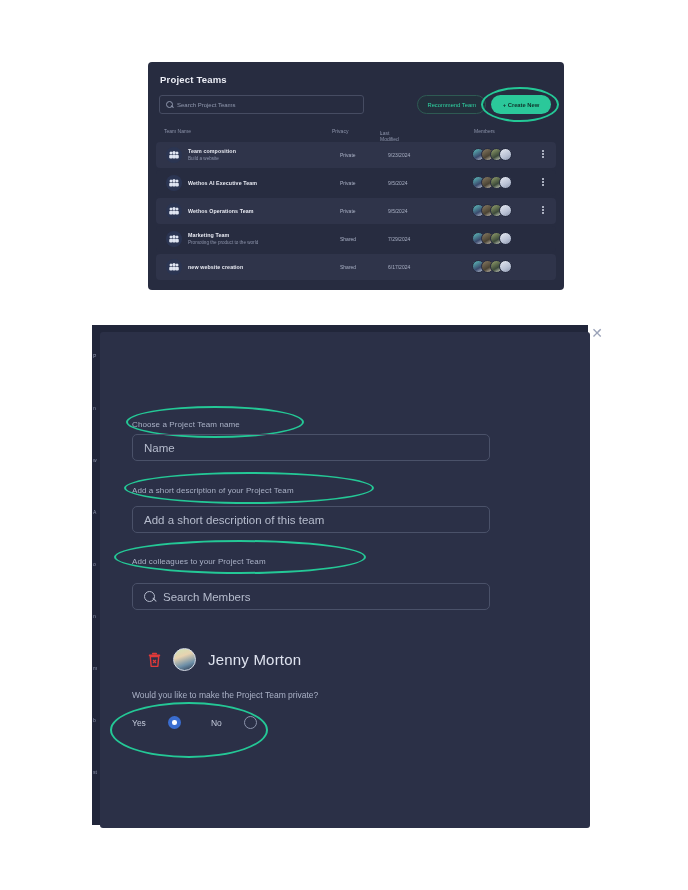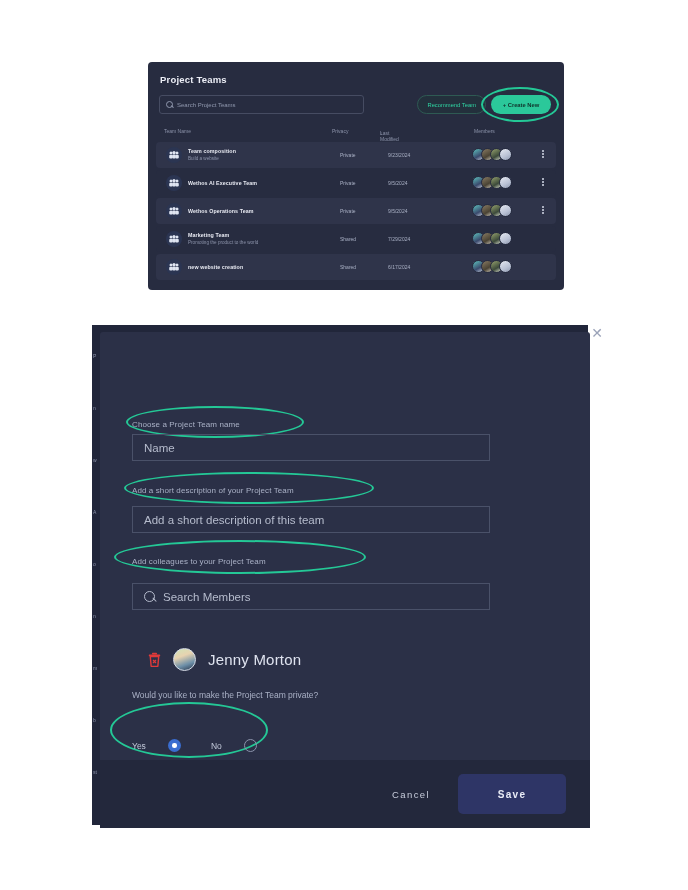--- a/index.html
+++ b/index.html
@@ -136,21 +136,21 @@
     position: absolute; left: 38px; top: 34px;
     font-size: 18.5px; color: #e6e9f4; letter-spacing: .2px;
   }
 
   .field-label {
     position: absolute; left: 32px;
     font-size: 8px; color: #aab1c6; letter-spacing: .1px;
   }
   .field-box {
     position: absolute; left: 32px; width: 358px; height: 27px;
-    border: 1px solid #4a5169; border-radius: 0;
+    border: 1px solid #4a5169; border-radius: 5px;
     background: transparent;
     display: flex; align-items: center; padding-left: 11px; gap: 7px;
   }
   .field-box .ph { font-size: 11.5px; color: #b6bccd; }
   .field-box .mag2 { width: 12px; height: 12px; position: relative; flex: 0 0 auto; }
   .field-box .mag2::before {
     content: ""; position: absolute; left: 0; top: 0;
     width: 9px; height: 9px; border: 1.4px solid #b6bccd; border-radius: 50%;
   }
   .field-box .mag2::after {
@@ -168,21 +168,21 @@
   .trash { width: 13px; height: 15px; position: relative; }
   .trash svg { display: block; }
   .m-avatar {
     width: 23px; height: 23px; border-radius: 50%;
     background: linear-gradient(160deg,#cfe4b8 0%,#e8d3b0 35%,#6d8fa8 70%,#273449 100%);
     border: 1.2px solid #d7dde9;
   }
   .m-name { font-size: 15px; color: #dfe3ef; letter-spacing: .2px; }
 
   .q-label { position: absolute; left: 32px; top: 358px; font-size: 8.5px; color: #aab1c6; }
-  .radios { position: absolute; left: 32px; top: 384px; display: flex; align-items: center; margin-top: 23px; }
+  .radios { position: absolute; left: 32px; top: 384px; display: flex; align-items: center; }
   .radios .rlabel { font-size: 8.5px; color: #c3c9da; }
   .rd {
     width: 13px; height: 13px; border-radius: 50%;
     display: flex; align-items: center; justify-content: center;
   }
   .rd.on { background: #3a6dd0; }
   .rd.on i { width: 4.5px; height: 4.5px; border-radius: 50%; background: #ffffff; display: block; }
   .rd.off { border: 1.3px solid #8b93ab; }
 
   .modal-footer {
@@ -411,19 +411,15 @@
 
     <div class="radios">
       <span class="rlabel">Yes</span>
       <span class="rd on" style="margin-left:22px">
           <i></i>
         </span>
       <span class="rlabel" style="margin-left:30px">No</span>
       <span class="rd off" style="margin-left:22px"></span>
     </div>
 
-    <div class="modal-footer">
-      <button class="btn-cancel">Cancel</button>
-      <div class="btn-save">Save</div>
-    </div>
   </div>
 
 </div>
 
 </body></html>

